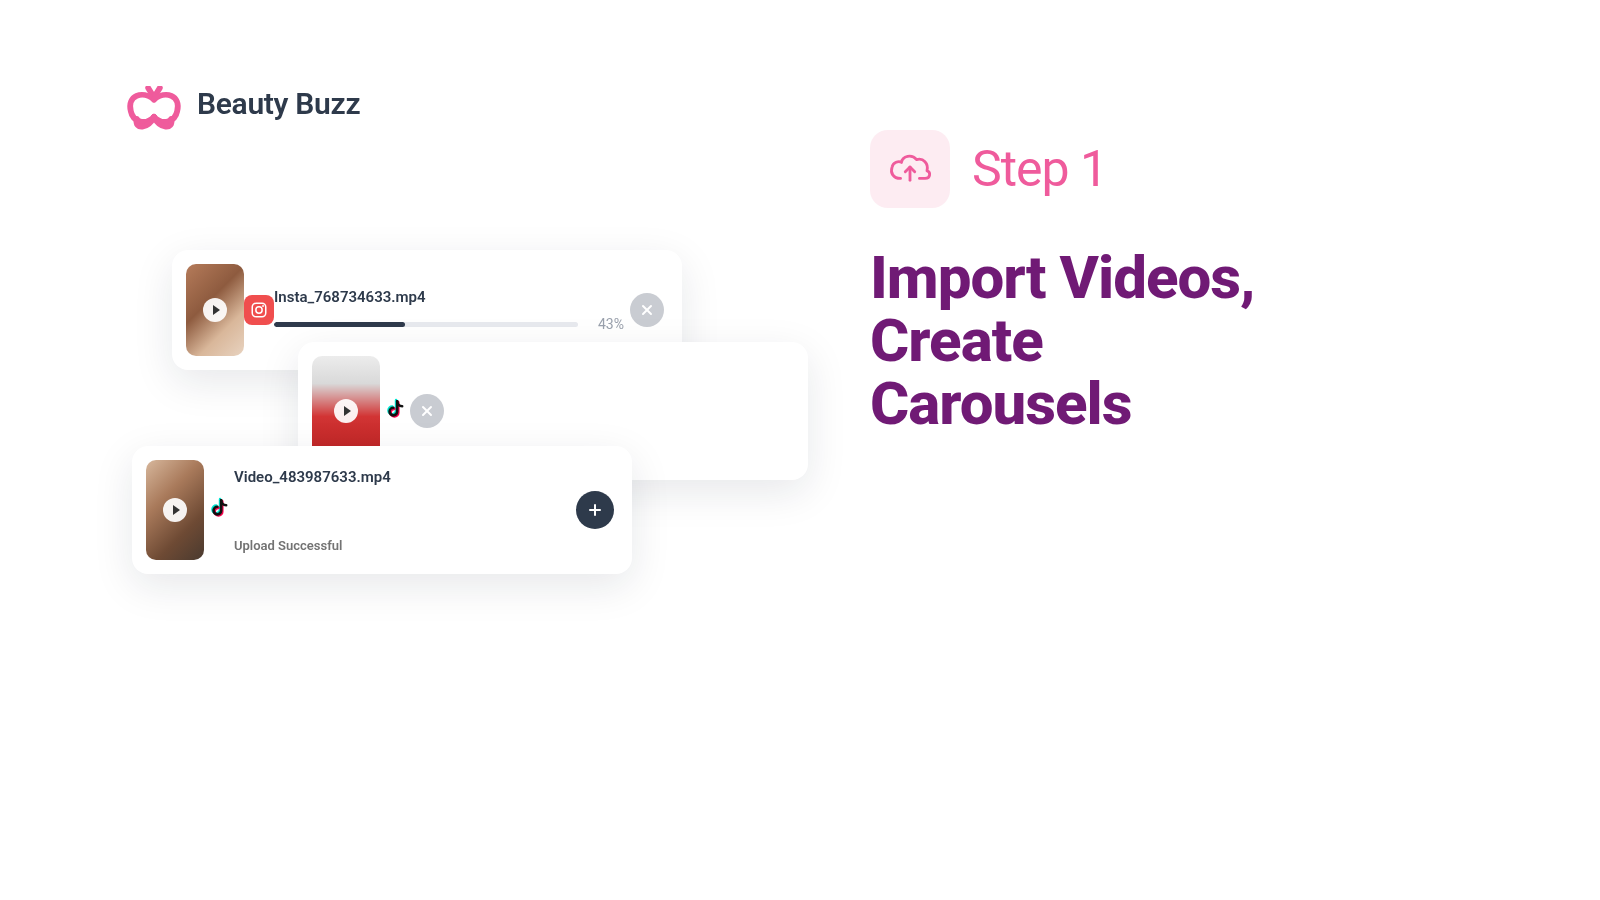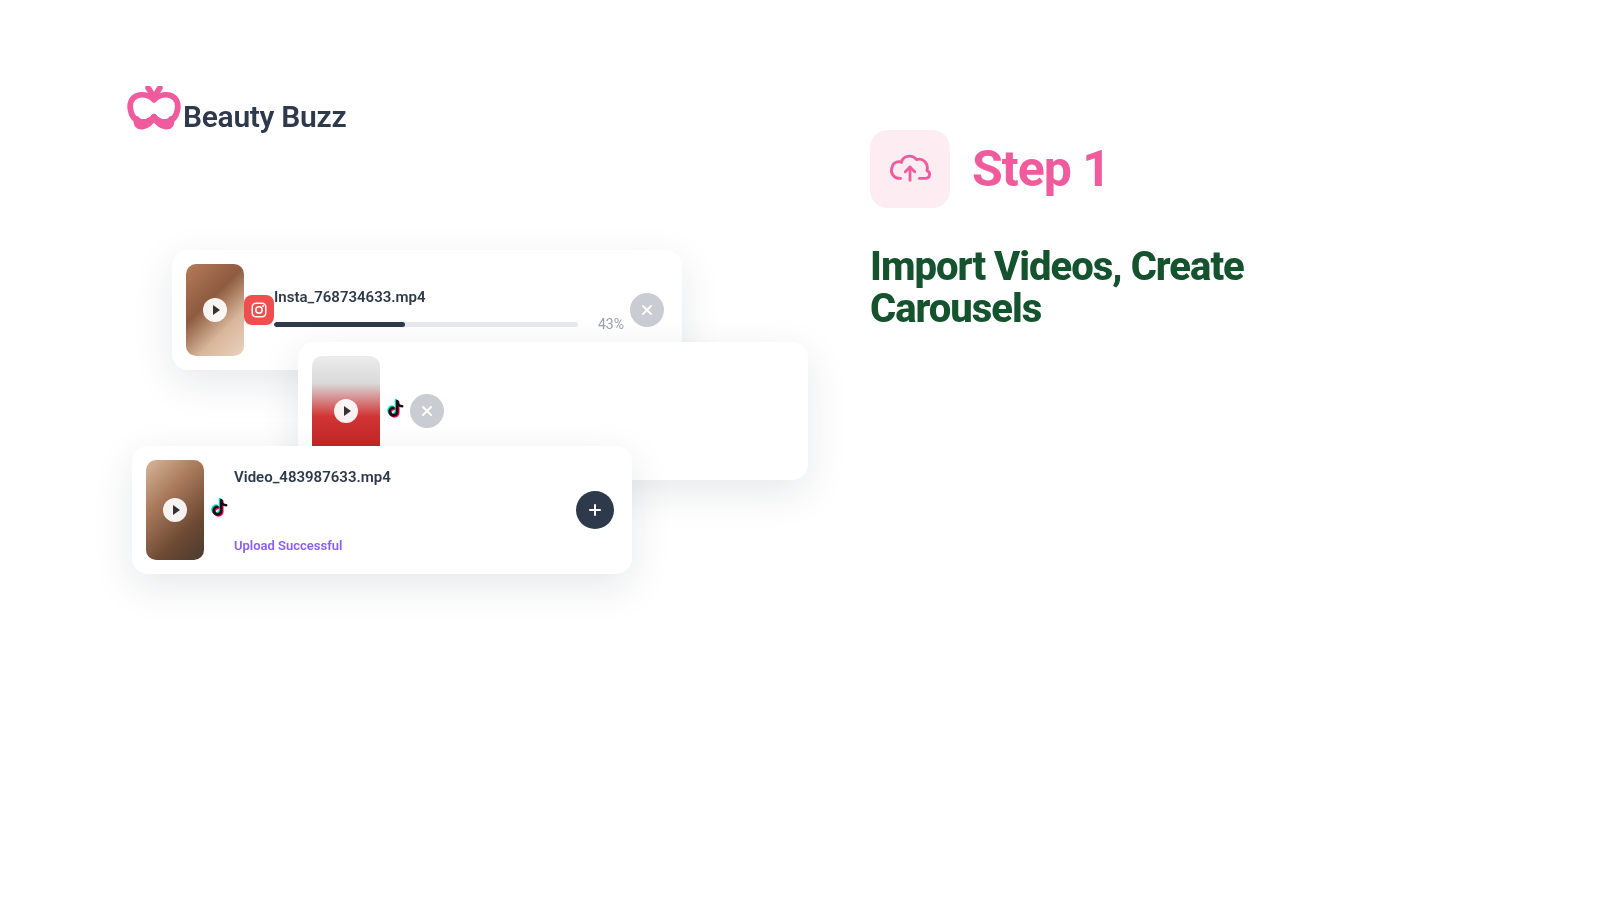--- a/index.html
+++ b/index.html
@@ -1,30 +1,30 @@
 <!DOCTYPE html>
 <html><head>
 <meta charset="utf-8">
 <style>
   * { box-sizing: border-box; margin: 0; padding: 0; }
   html, body { width: 1600px; height: 900px; background: #fff; font-family: -apple-system, BlinkMacSystemFont, 'Segoe UI', Roboto, Helvetica, Arial, sans-serif; color: #2E3A4B; }
   .canvas { position: relative; width: 1600px; height: 900px; }
 
   
-  .logo-wrap { position: absolute; left: 125px; top: 86px; display: flex; align-items: flex-end; }
+  .logo-wrap { position: absolute; left: 125px; top: 86px; display: flex; align-items: flex-start; gap: 14px; }
   .logo-icon { width: 58px; height: 48px; }
   .logo-text { font-size: 30px; font-weight: 600; color: #2E3A4B; letter-spacing: -0.3px; }
 
   
   .right { position: absolute; left: 870px; top: 130px; width: 430px; }
   .step-row { display: flex; align-items: center; gap: 22px; margin-bottom: 38px; }
   .step-badge { width: 80px; height: 78px; border-radius: 18px; background: #FDECF2; display: flex; align-items: center; justify-content: center; }
   .step-badge svg { width: 46px; height: 34px; }
-  .step-label { font-size: 50px; font-weight: 700; color: #EF5B9C; letter-spacing: -1px; }
-  .headline { font-size: 40px; line-height: 1.05; font-weight: 800; color: #14532d; margin-bottom: 28px; letter-spacing: -1px; }
+  .step-label { font-size: 50px; font-weight: 400; color: #EF5B9C; letter-spacing: -1px; }
+  .headline { font-size: 60px; line-height: 1.05; font-weight: 800; color: #701a75; margin-bottom: 28px; letter-spacing: -1px; }
   .body { font-size: 26px; line-height: 1.38; font-weight: 400; color: #2E3A4B; }
 
   
   .cards { position: absolute; left: 120px; top: 250px; width: 700px; height: 420px; }
   .card { position: absolute; border-radius: 16px; background: #fff; box-shadow: 0 12px 40px rgba(20,30,50,0.10); display: flex; align-items: center; padding: 14px 18px 14px 14px; }
 
   .thumb { width: 58px; height: 92px; border-radius: 10px; flex: none; display: flex; align-items: center; justify-content: center; position: relative; overflow: hidden; }
   .thumb.tall { width: 68px; height: 110px; }
   .thumb.vtall { width: 58px; height: 100px; }
   .thumb .bg { position: absolute; inset: 0; }
@@ -41,21 +41,21 @@
   .track { flex: 1; height: 5px; border-radius: 4px; background: #E7E9EE; overflow: hidden; }
   .fill { height: 100%; background: #2F3A4C; border-radius: 4px; }
   .pct { font-size: 14px; color: #9AA1AD; min-width: 38px; text-align: center; }
 
   .circle-btn { width: 34px; height: 34px; border-radius: 50%; display: flex; align-items: center; justify-content: center; flex: none; border: none; cursor: pointer; }
   .close-btn { background: #C9CCD2; }
   .close-btn svg { width: 12px; height: 12px; }
   .plus-btn { width: 38px; height: 38px; background: #2E3A4B; }
   .plus-btn svg { width: 14px; height: 14px; }
 
-  .status { font-size: 13px; font-weight: 600; color: #8b5cf6; margin-top: 48px; }
+  .status { font-size: 13px; font-weight: 600; color: #737373; margin-top: 48px; }
 
   
   .card1 { left: 52px; top: 0; width: 510px; }
   .card2 { left: 178px; top: 92px; width: 510px; }
   .card3 { left: 12px; top: 196px; width: 500px; }
 
   
   .g1 { background: linear-gradient(135deg,#B57B5A 0%,#8E5B3F 40%,#D9B79A 70%,#E8D3C0 100%); }
   .g2 { background: linear-gradient(180deg,#ECECEC 0%,#D9D9D9 25%,#D23434 55%,#B51E1E 100%); }
   .g3 { background: linear-gradient(135deg,#D7B79C 0%,#A97A5B 35%,#6E4A34 70%,#4A3A2F 100%); }

